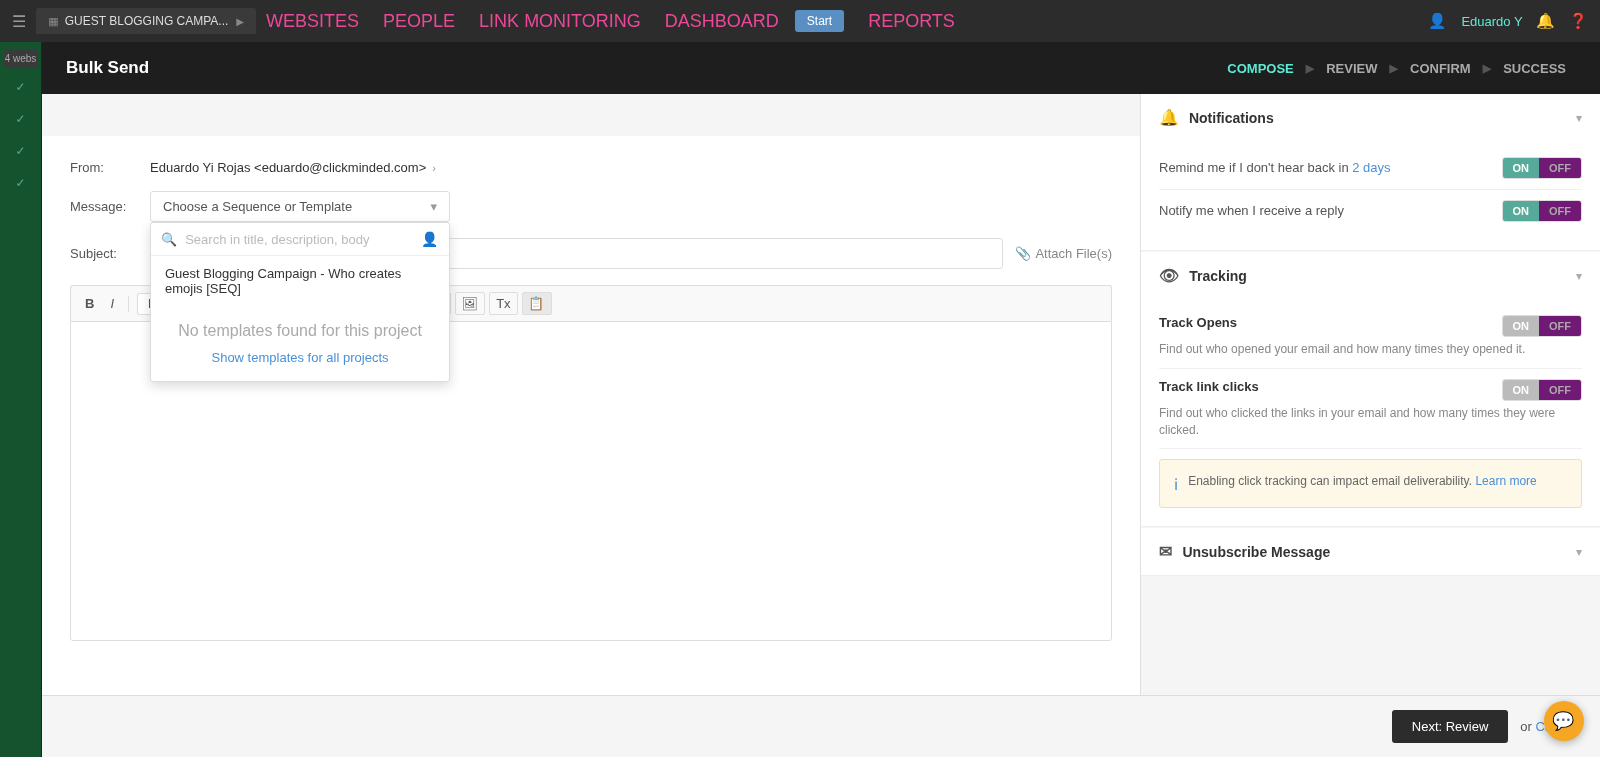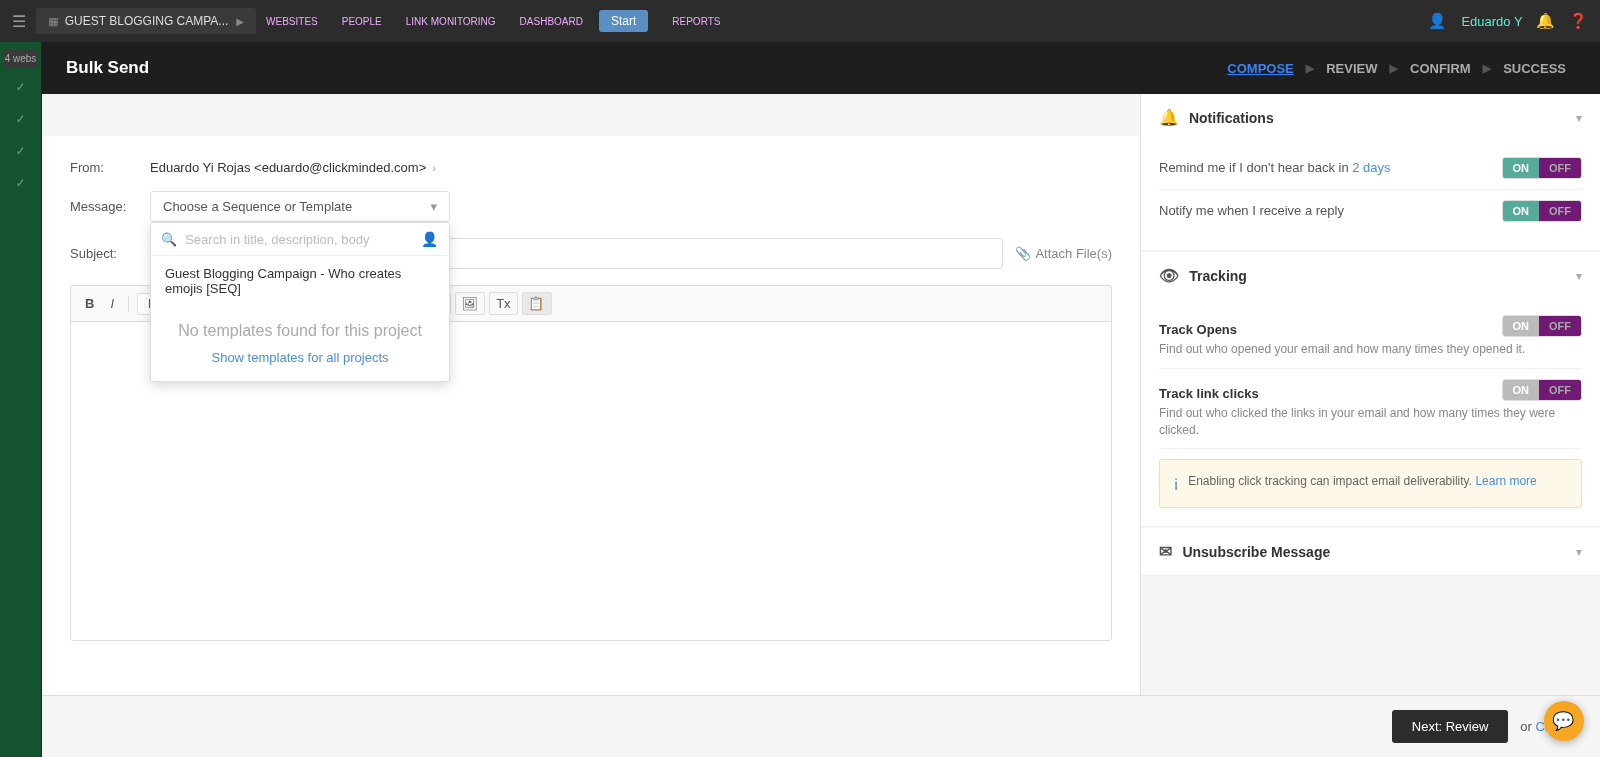--- a/index.html
+++ b/index.html
@@ -24,21 +24,21 @@
       padding: 6px 12px;
       display: flex;
       align-items: center;
       color: #ddd;
       font-size: 12px;
       margin-right: 2px;
     }
     .top-nav .campaign-tab .tab-icon { margin-right: 6px; font-size: 11px; color: #888; }
     .top-nav .campaign-tab .tab-arrow { margin-left: 8px; color: #888; font-size: 10px; }
     .top-nav .nav-links { display: flex; align-items: center; gap: 24px; margin-left: 8px; }
-    .top-nav .nav-link { color: #f0abfc; font-size: 10px; cursor: pointer; }
+    .top-nav .nav-link { color: #ec4899; font-size: 18px; cursor: pointer; }
     .top-nav .start-btn {
       background: #5a8fc4;
       color: #fff;
       border: none;
       border-radius: 3px;
       padding: 4px 12px;
       font-size: 12px;
       cursor: pointer;
       margin-left: -8px;
     }
@@ -100,21 +100,21 @@
       display: flex;
       align-items: center;
       font-size: 13px;
     }
     .bulk-header .step {
       display: flex;
       align-items: center;
       color: #aaa;
       padding: 0 10px;
     }
-    .bulk-header .step.active { color: #3b82f6; font-weight: 600; text-decoration: underline; }
+    .bulk-header .step.active { color: #5eead4; font-weight: 600; }
     .bulk-header .step-arrow { color: #555; margin: 0 2px; font-size: 11px; }
 
     
     .bulk-body {
       flex: 1;
       display: flex;
       background: #f5f5f5;
       overflow: hidden;
     }
 
@@ -380,21 +380,21 @@
       background: #bbb;
       cursor: pointer;
     }
 
     .tracking-row {
       padding: 10px 0;
       border-bottom: 1px solid #f0f0f0;
     }
     .tracking-row-header {
       display: flex;
-      align-items: flex-end;
+      align-items: flex-start;
       justify-content: space-between;
       margin-bottom: 4px;
     }
     .tracking-title { font-size: 13px; font-weight: 600; color: #333; }
     .tracking-desc { font-size: 12px; color: #888; line-height: 1.4; }
 
     .warning-box {
       background: #fdf8e8;
       border: 1px solid #f0e68c;
       border-radius: 3px;

